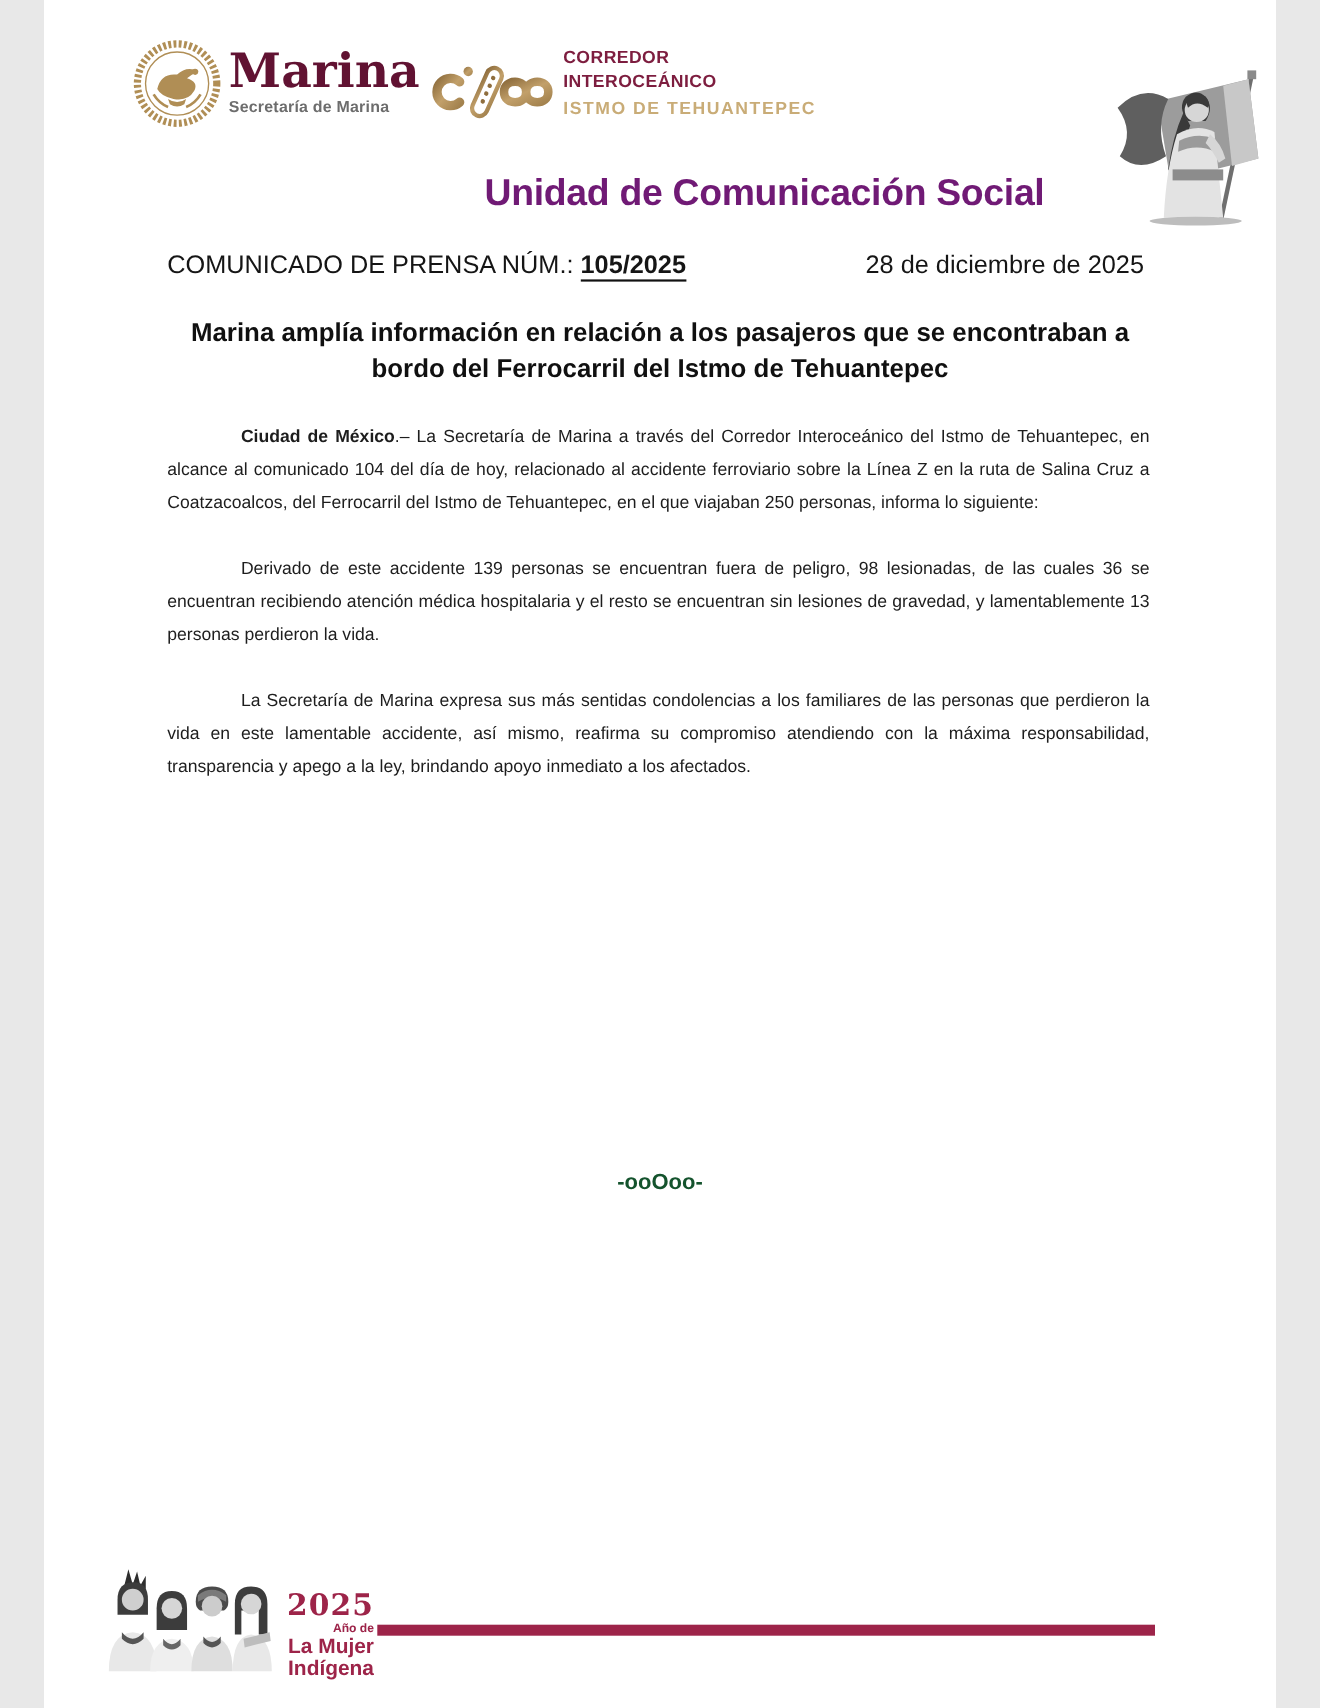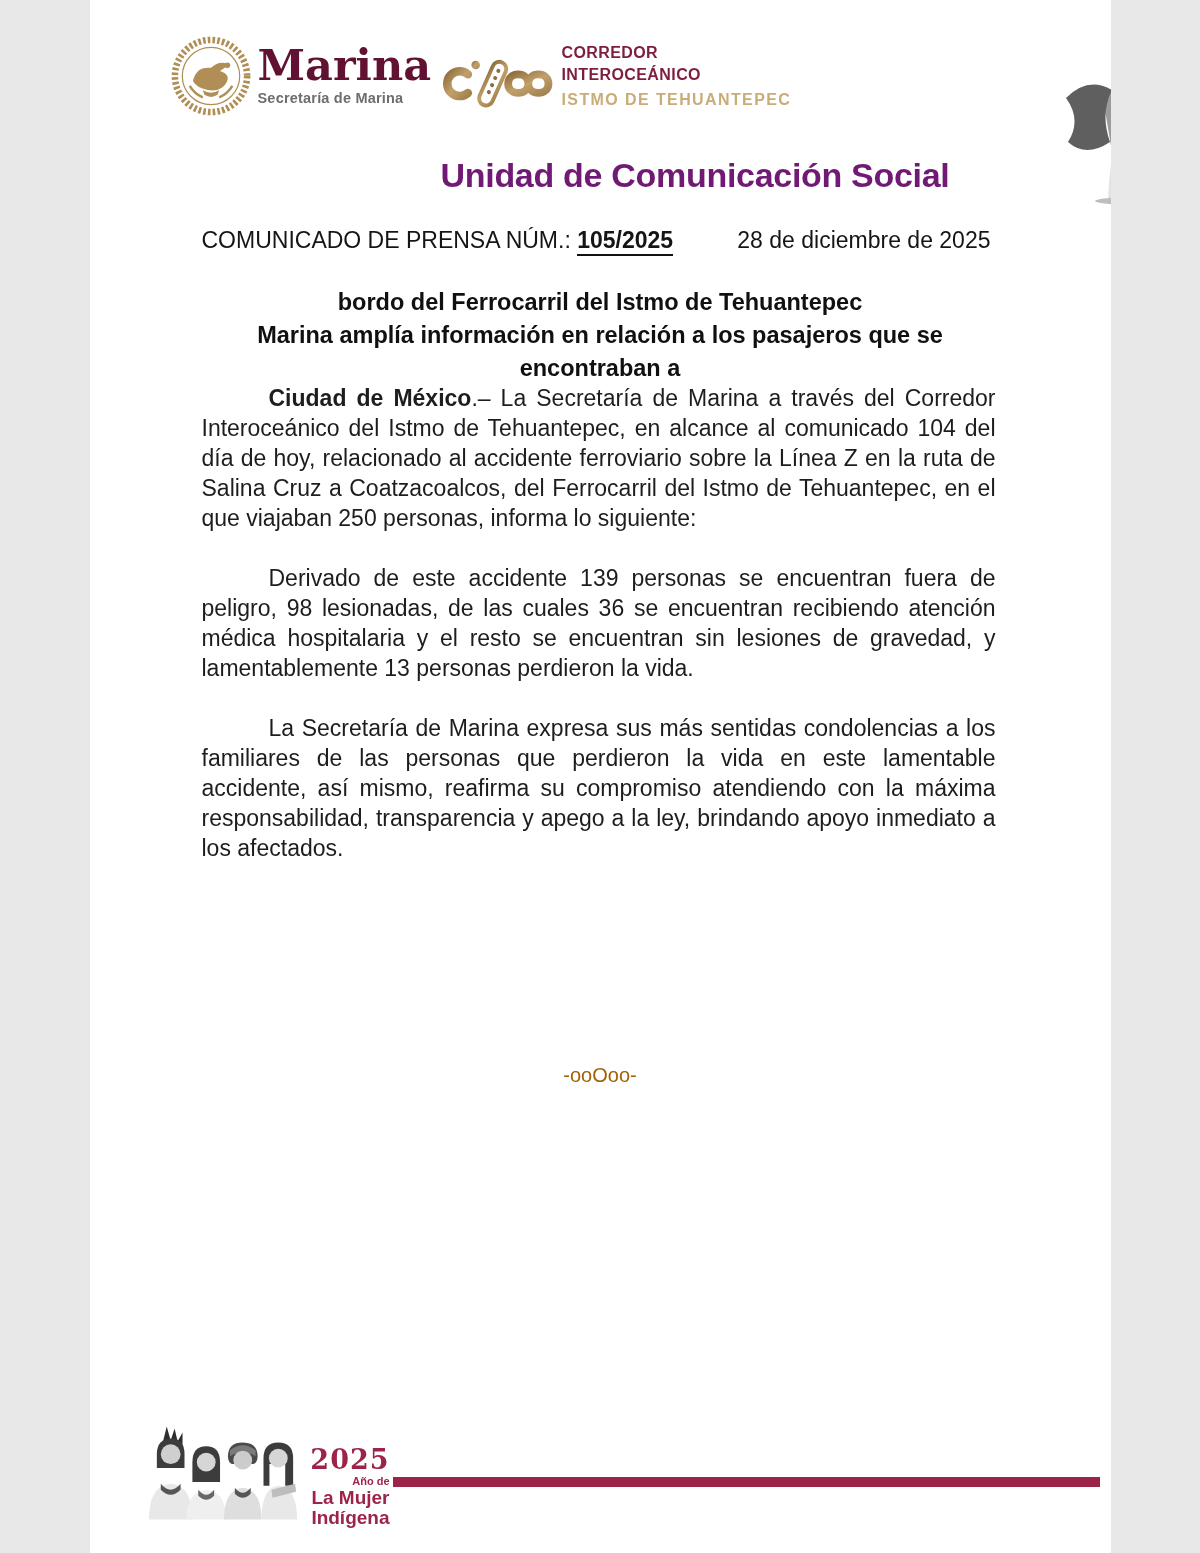--- a/index.html
+++ b/index.html
@@ -1,24 +1,23 @@
 <!DOCTYPE html>
 <html><head>
 <meta charset="utf-8">
 <style>
   html,body{margin:0;padding:0;background:#e8e8e8;}
   .page{
     position:relative;
-    width:1009px;height:1553px;
+    width:1120px;height:1553px;
     margin:0 auto;
     background:#ffffff;
     font-family:"Liberation Sans",sans-serif;
     color:#1d1d1d;
     overflow:hidden;
-    padding-left:12px;
   }
   
   .seal{position:absolute;left:80px;top:34px;width:82px;height:84px;}
   .marina-text{position:absolute;left:168px;top:42px;}
   .marina-word{
     font-family:"DejaVu Serif",serif;
     font-weight:bold;font-size:43px;line-height:46px;
     color:#611232;letter-spacing:0px;
   }
   .marina-sub{
@@ -50,28 +49,28 @@
   .press-num{font-weight:bold;border-bottom:2px solid #111;padding-bottom:1px;}
   
   .doc-title{
     position:absolute;top:286px;left:95px;right:95px;
     text-align:center;font-weight:bold;font-size:23.5px;line-height:33px;
     color:#101010;
   }
   .doc-body{position:absolute;top:383px;left:112px;right:115px;}
   .doc-body p{
     margin:0 0 30px 0;
-    font-size:23px;line-height:30px;
+    font-size:16px;line-height:30px;
     text-align:justify;text-indent:67px;
     color:#1d1d1d;
   }
   .bold{font-weight:bold;}
   .closing{
     position:absolute;top:1064px;left:0;right:0;
-    text-align:center;font-weight:normal;font-size:20px;color:#a16207;
+    text-align:center;font-weight:bold;font-size:20px;color:#14532d;
   }
   
   .women-art{position:absolute;left:55px;top:1424px;width:158px;height:96px;}
   .year-block{
     position:absolute;left:208px;top:1447px;width:92px;
     text-align:right;color:#9d2449;
   }
   .year-num{
     font-family:"DejaVu Serif",serif;font-weight:bold;
     font-size:27px;line-height:26px;letter-spacing:1px;
@@ -152,22 +151,22 @@
   <div class="unit-title">Unidad de Comunicación Social</div>
 
   <div class="meta-row">
     <div>
       <span>COMUNICADO DE PRENSA NÚM.: </span><span class="press-num">105/2025</span>
     </div>
     <div>28 de diciembre de 2025</div>
   </div>
 
   <div class="doc-title">
+    <span style="display:block">Marina amplía información en relación a los pasajeros que se encontraban a</span>
     <span style="display:block">bordo del Ferrocarril del Istmo de Tehuantepec</span>
-    <span style="display:block">Marina amplía información en relación a los pasajeros que se encontraban a</span>
   </div>
 
   <div class="doc-body">
     <p><span class="bold">Ciudad de México</span><span>.– La Secretaría de Marina a través del Corredor Interoceánico del Istmo de Tehuantepec, en alcance al comunicado 104 del día de hoy, relacionado al accidente ferroviario sobre la Línea Z en la ruta de Salina Cruz a Coatzacoalcos, del Ferrocarril del Istmo de Tehuantepec, en el que viajaban 250 personas, informa lo siguiente:</span></p>
     <p>Derivado de este accidente 139 personas se encuentran fuera de peligro, 98 lesionadas, de las cuales 36 se encuentran recibiendo atención médica hospitalaria y el resto se encuentran sin lesiones de gravedad, y lamentablemente 13 personas perdieron la vida.</p>
     <p>La Secretaría de Marina expresa sus más sentidas condolencias a los familiares de las personas que perdieron la vida en este lamentable accidente, así mismo, reafirma su compromiso atendiendo con la máxima responsabilidad, transparencia y apego a la ley, brindando apoyo inmediato a los afectados.</p>
   </div>
 
   <div class="closing">-ooOoo-</div>
 

